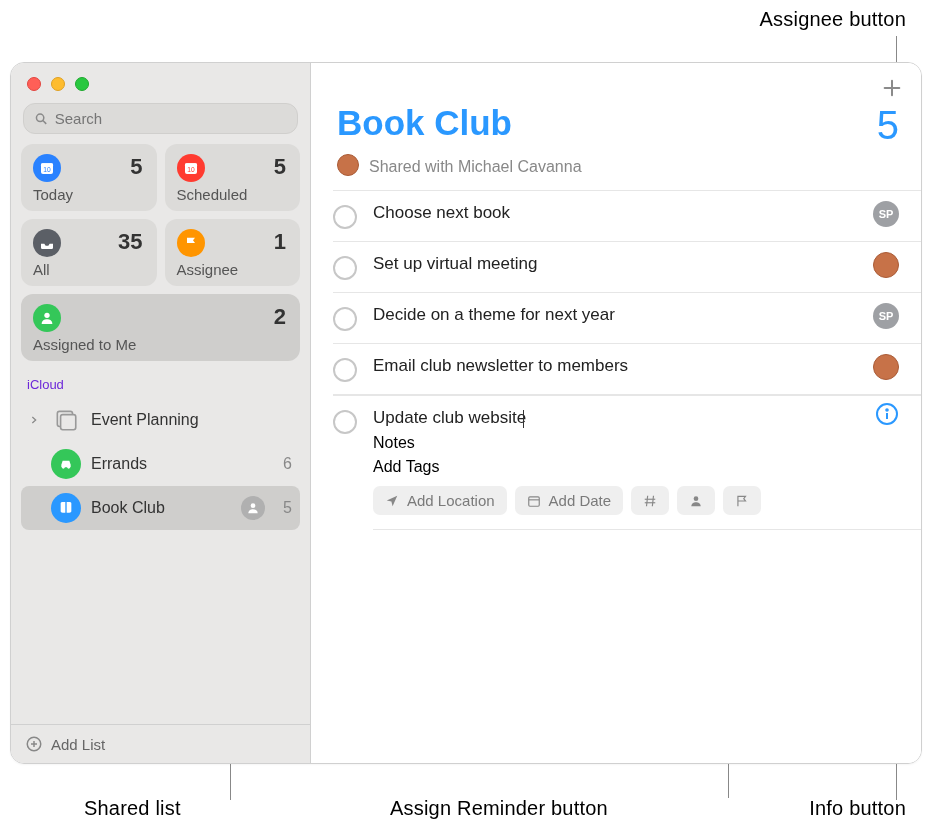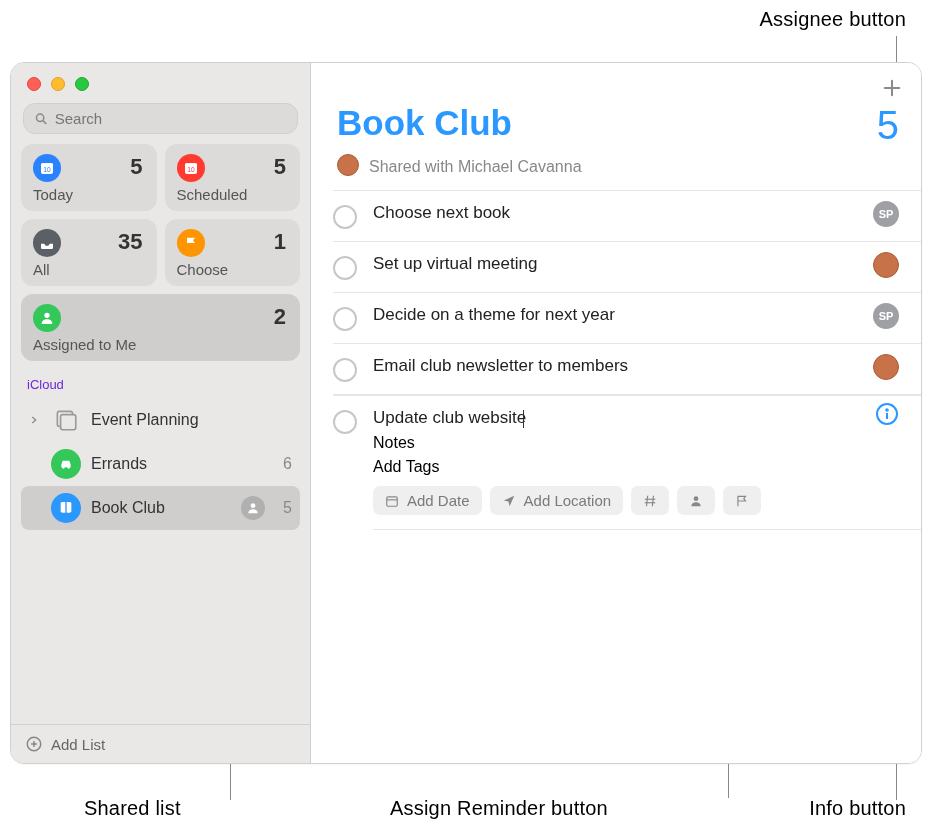--- a/index.html
+++ b/index.html
@@ -263,21 +263,21 @@
     <div class="smart-count">35</div>
     <div class="smart-label">All</div>
         </div>
         <div class="smart-card">
     <div class="smart-icon" style="background:#ff9500">
             <svg width="16" height="16" viewBox="0 0 24 24" fill="#ff9500">
               <path d="M6 21 V4 H18 L15 8 L18 12 H6" fill="#fff"></path>
             </svg>
           </div>
     <div class="smart-count">1</div>
-    <div class="smart-label">Choose</div>
+    <div class="smart-label">Assignee</div>
         </div>
         <div class="smart-card full selected">
     <div class="smart-icon" style="background:#34c759">
             <svg width="16" height="16" viewBox="0 0 24 24" fill="#34c759">
               <circle cx="12" cy="8" r="4" fill="#fff"></circle>
               <path d="M4 21 C4 16 8 14 12 14 C16 14 20 16 20 21 Z" fill="#fff"></path>
             </svg>
           </div>
     <div class="smart-count">2</div>
     <div class="smart-label">Assigned to Me</div>
@@ -384,31 +384,31 @@
 
     <div class="reminders">
       <div class="reminder editing">
         <div class="check"></div>
         <div class="editing-body">
           <span class="rtitle"><span>Update club website</span><span class="caret"></span></span>
           <span class="notes">Notes</span>
           <span class="tags">Add Tags</span>
           <div class="pills">
             <div class="pill">
+              <svg width="14" height="14" viewBox="0 0 24 24" fill="#888">
+                  <path d="M3 11 L21 3 L13 21 L11 13 Z"></path>
+                </svg>
+              <span>Add Location</span>
+            </div>
+            <div class="pill">
               <svg width="14" height="14" viewBox="0 0 24 24" fill="none" stroke="#888" stroke-width="2">
                   <rect x="3" y="5" width="18" height="16" rx="2"></rect>
                   <line x1="3" y1="10" x2="21" y2="10"></line>
                 </svg>
               <span>Add Date</span>
-            </div>
-            <div class="pill">
-              <svg width="14" height="14" viewBox="0 0 24 24" fill="#888">
-                  <path d="M3 11 L21 3 L13 21 L11 13 Z"></path>
-                </svg>
-              <span>Add Location</span>
             </div>
             <div class="pill">
               <svg width="14" height="14" viewBox="0 0 24 24" fill="none" stroke="#888" stroke-width="2">
                   <line x1="8" y1="3" x2="6" y2="21"></line>
                   <line x1="18" y1="3" x2="16" y2="21"></line>
                   <line x1="3" y1="9" x2="21" y2="9"></line>
                   <line x1="3" y1="15" x2="21" y2="15"></line>
                 </svg>
             </div>
             <div class="pill">

